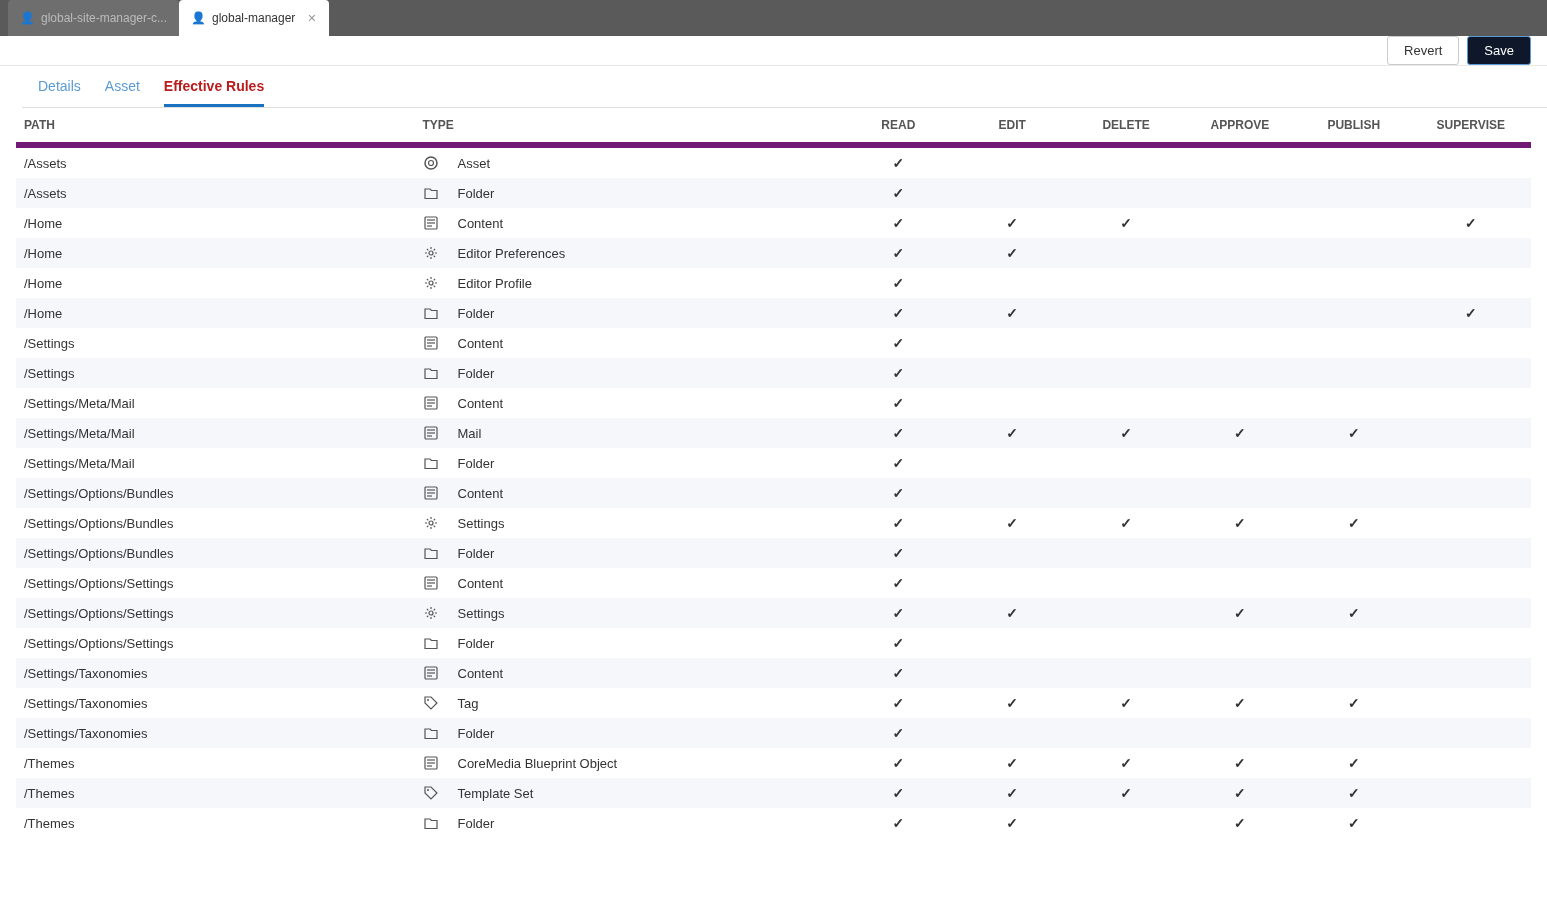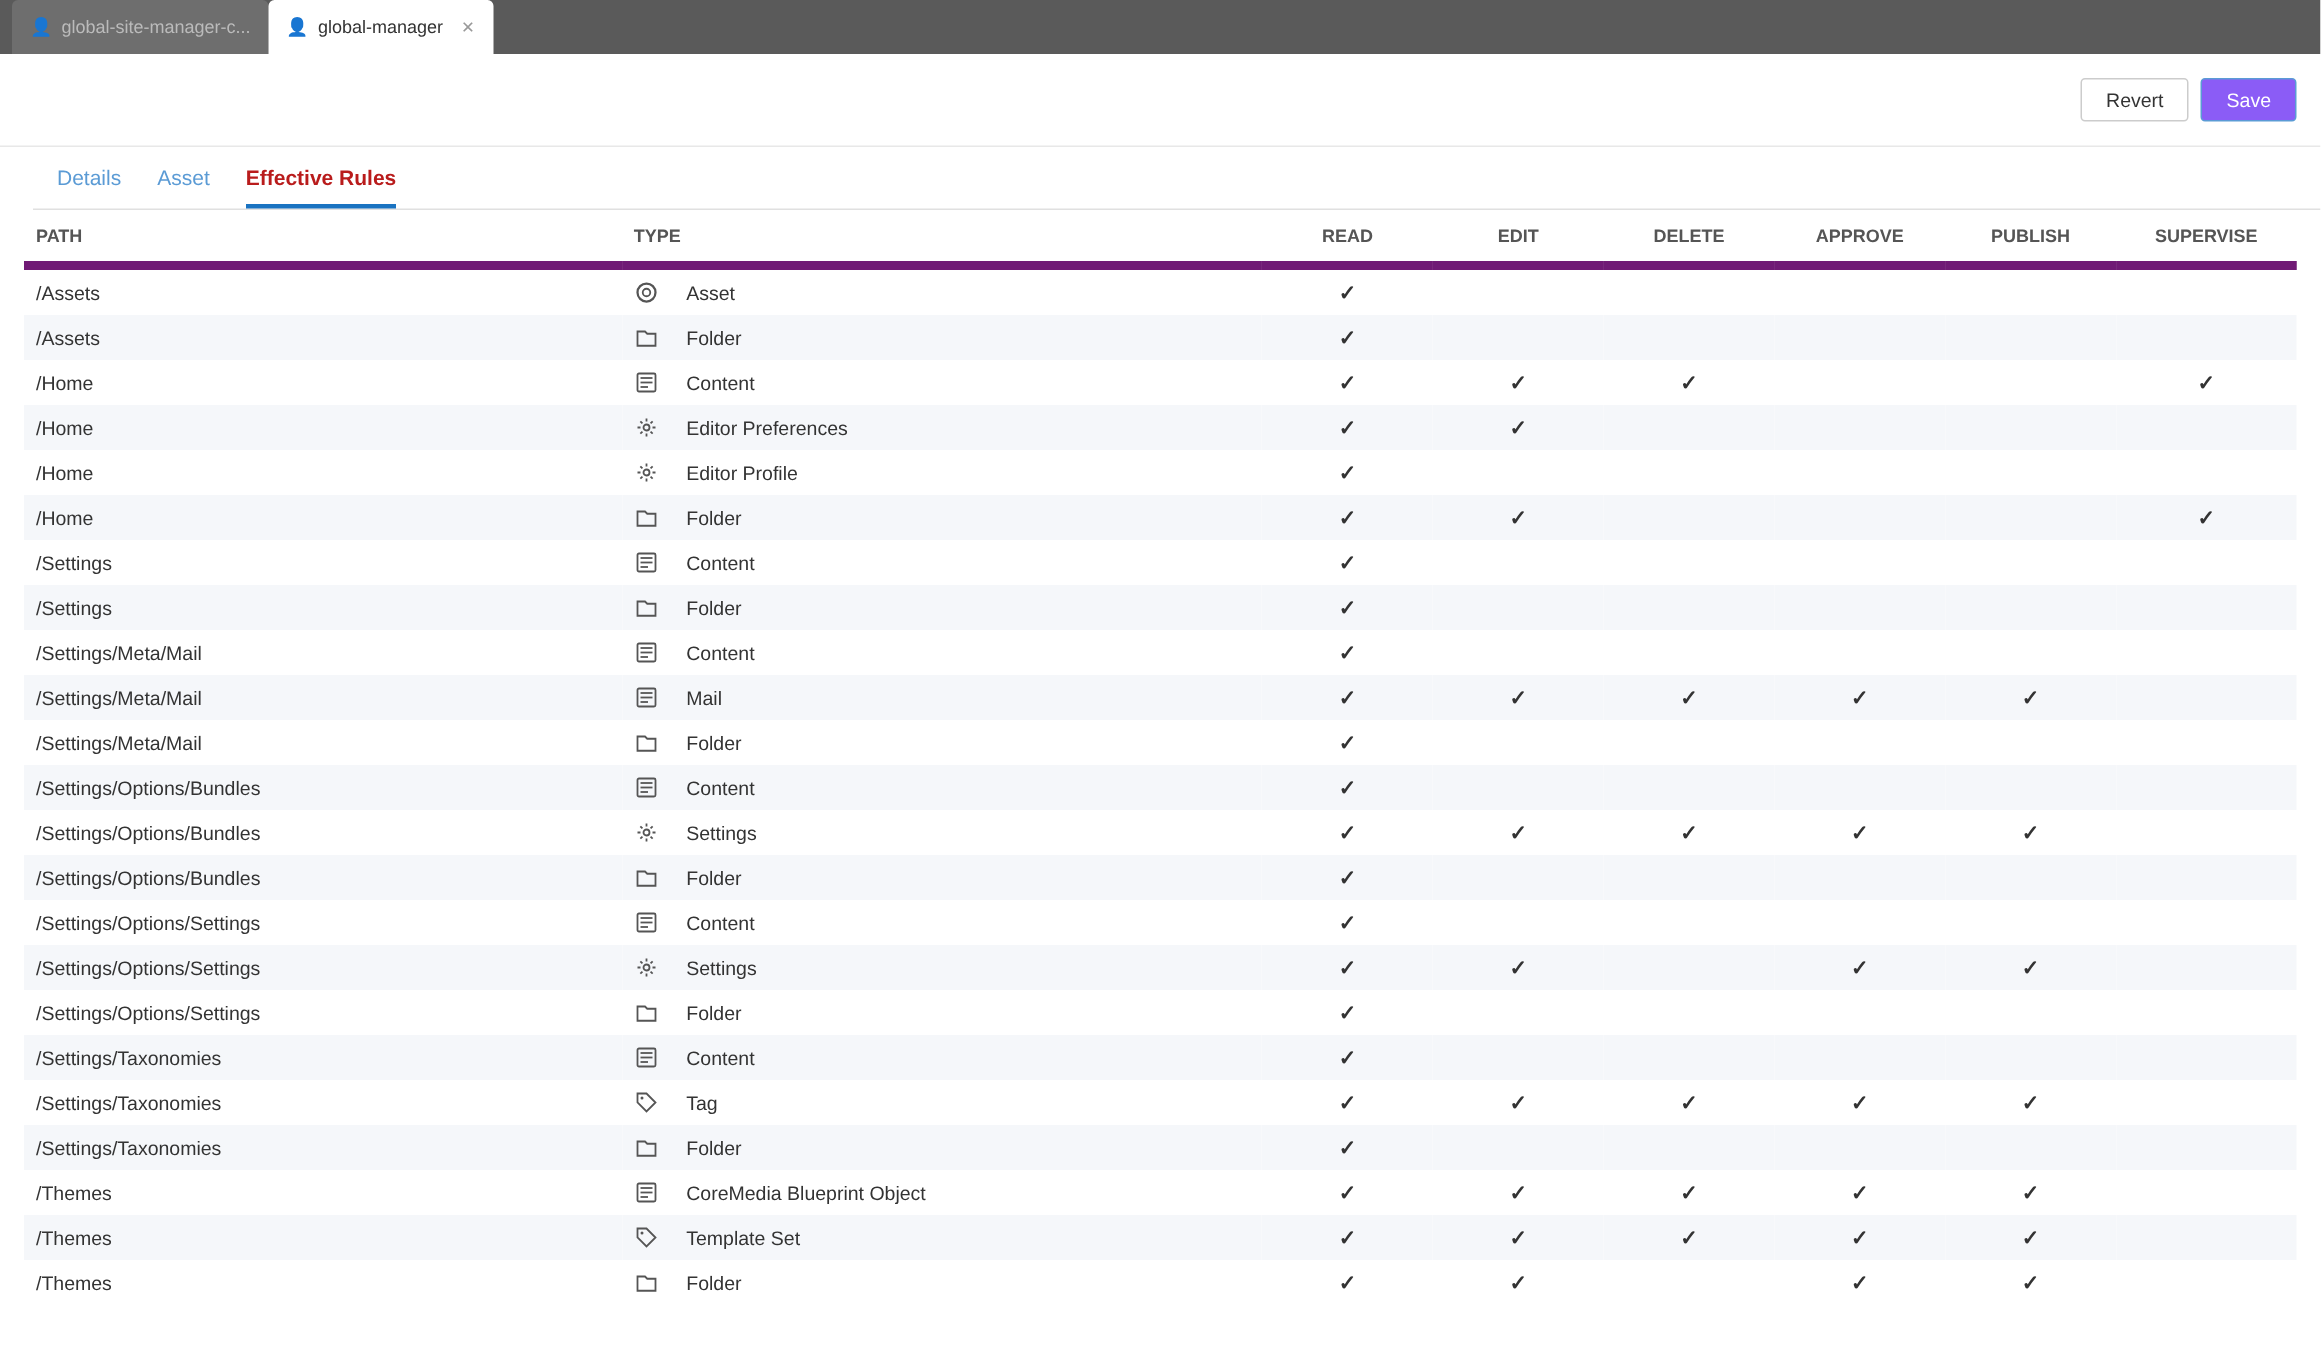--- a/index.html
+++ b/index.html
@@ -25,33 +25,33 @@
     }
     .tab.inactive { background: #6e6e6e; color: #bbb; }
     .tab.active { background: #fff; color: #333; }
     .tab-close { margin-left: 6px; cursor: pointer; color: #999; font-size: 11px; }
     .tab-icon { color: #888; font-size: 12px; }
 
     
     .toolbar {
       display: flex;
       justify-content: flex-end;
-      padding: 16px 16px;
+      padding: 0 16px;
       gap: 8px;
       border-bottom: 1px solid #e8e8e8;
     }
     .btn {
       padding: 6px 16px;
       border-radius: 3px;
       font-size: 13px;
       cursor: pointer;
       border: 1px solid #ccc;
     }
     .btn-revert { background: #fff; color: #333; }
-    .btn-save { background: #8b5cf6; color: #fff; border-color: #5b9bd5; }
+    .btn-save { background: #0f172a; color: #fff; border-color: #5b9bd5; }
 
     
     .nav-tabs {
       display: flex;
       padding: 12px 16px 0;
       gap: 24px;
       border-bottom: 2px solid transparent;
     }
     .nav-tab {
       padding-bottom: 10px;

